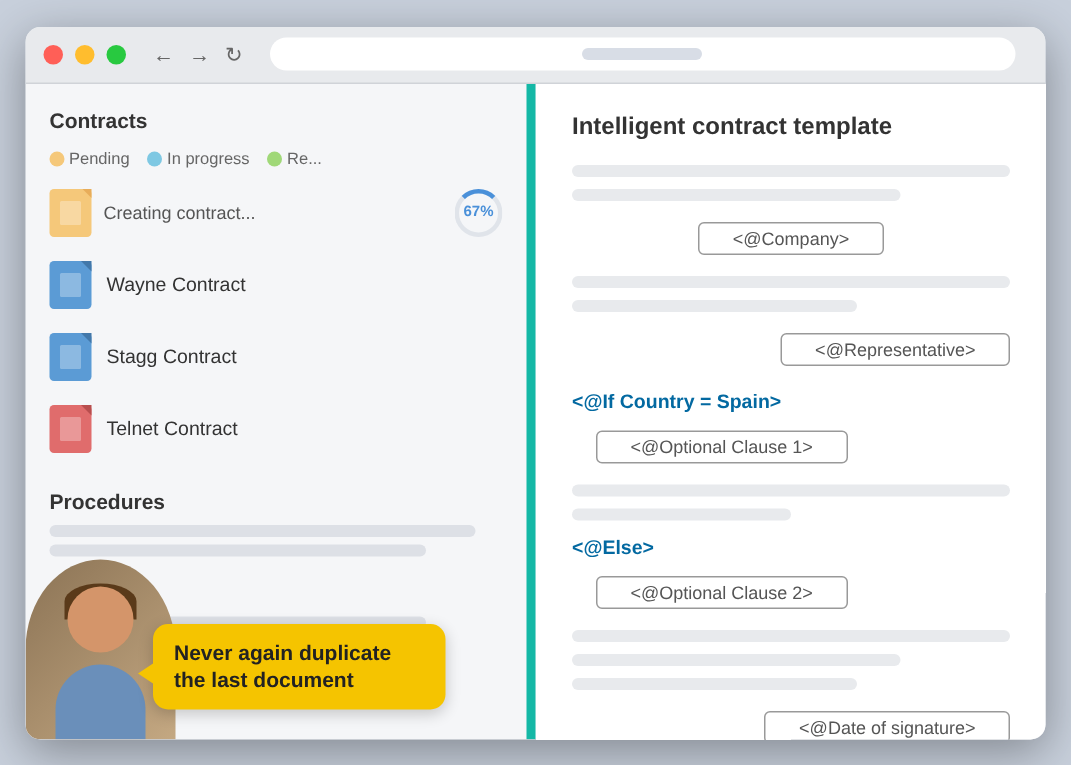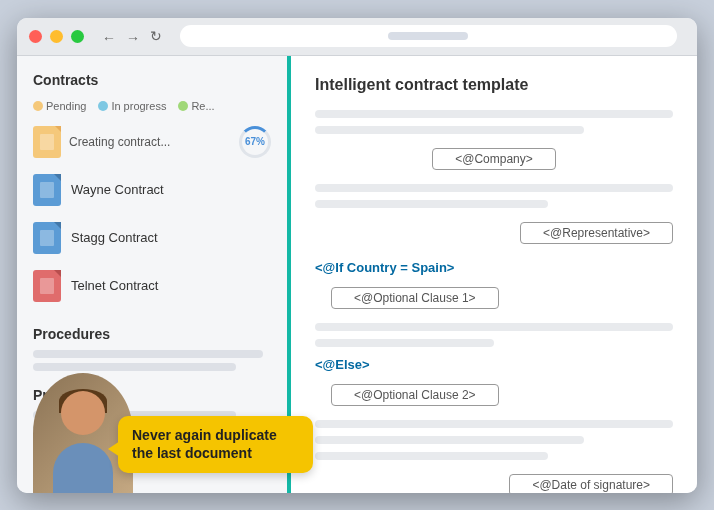--- a/index.html
+++ b/index.html
@@ -70,24 +70,24 @@
       border-radius: 4px;
     }
     .browser-content {
       display: flex;
       flex: 1;
       overflow: hidden;
       position: relative;
     }
     
     .sidebar {
-      width: 274px;
+      width: 340px;
       background: #f5f6f8;
       padding: 16px 0;
-      border-right: 4px solid #14b8a6;
+      border-right: 6px solid #14b8a6;
       overflow: hidden;
       flex-shrink: 0;
     }
     .sidebar-section {
       margin-bottom: 16px;
     }
     .sidebar-section-title {
       font-size: 14px;
       font-weight: 600;
       color: #333;
@@ -249,21 +249,21 @@
       color: #0369a1;
       font-size: 13px;
       font-weight: 600;
       margin: 10px 0 6px;
     }
 
     
     .overlay-wrapper {
       position: absolute;
       bottom: 0;
-      left: 16px;
+      left: 0;
       width: 320px;
       height: 130px;
       pointer-events: none;
     }
     .person-avatar {
       position: absolute;
       bottom: 0;
       left: 0;
       width: 100px;
       height: 120px;

